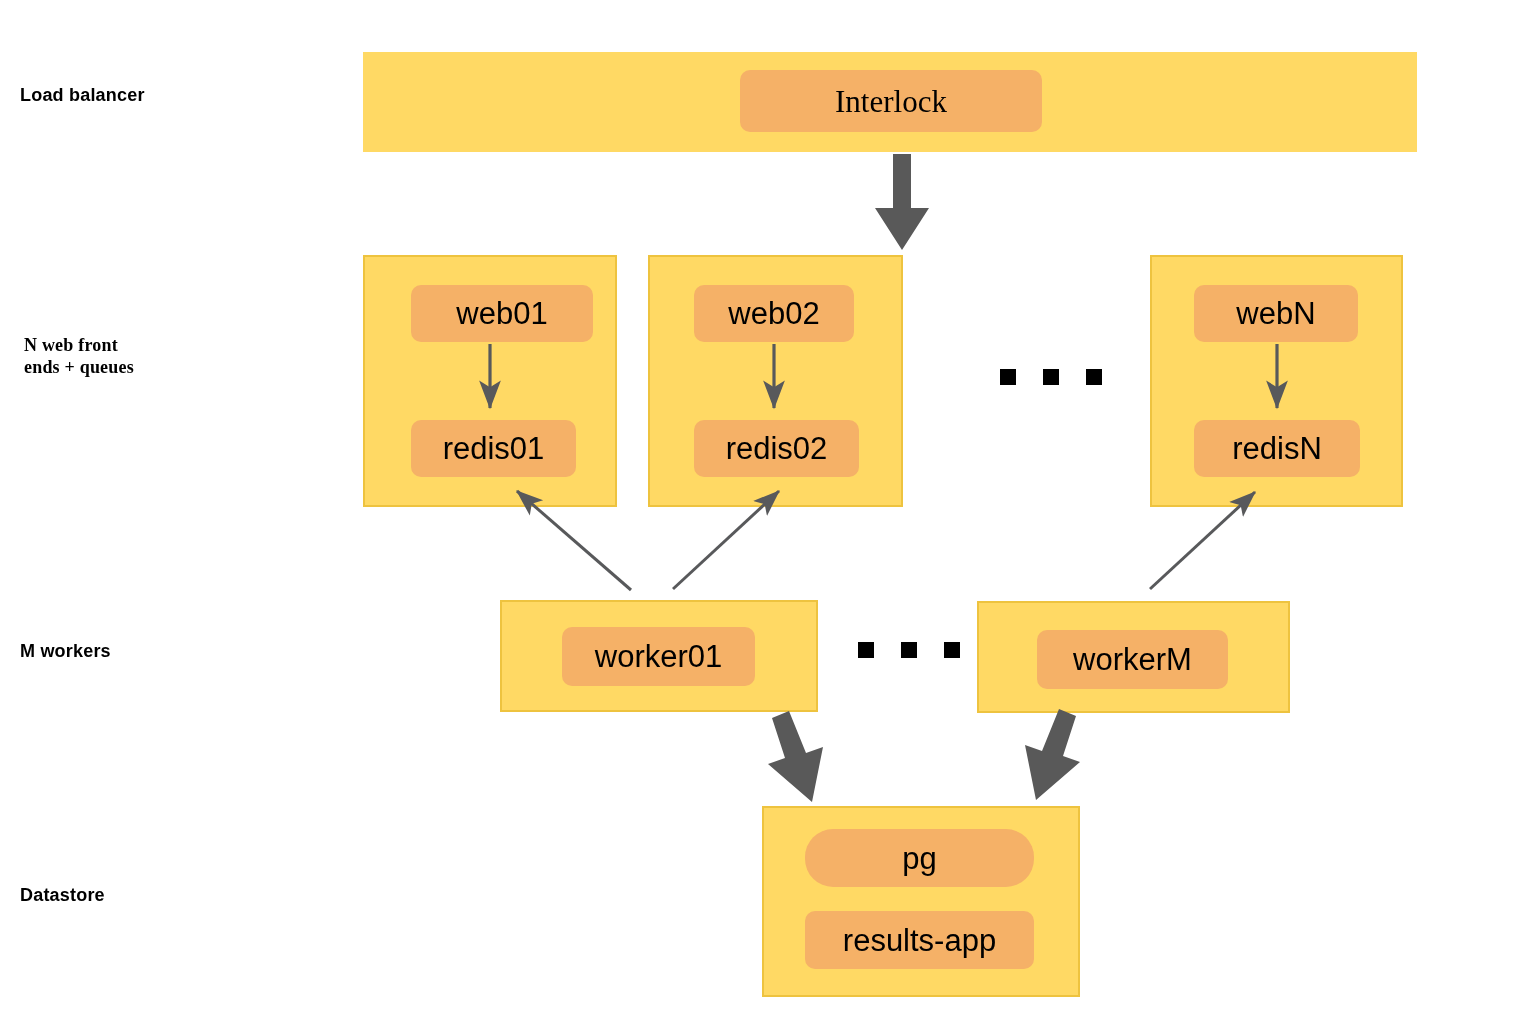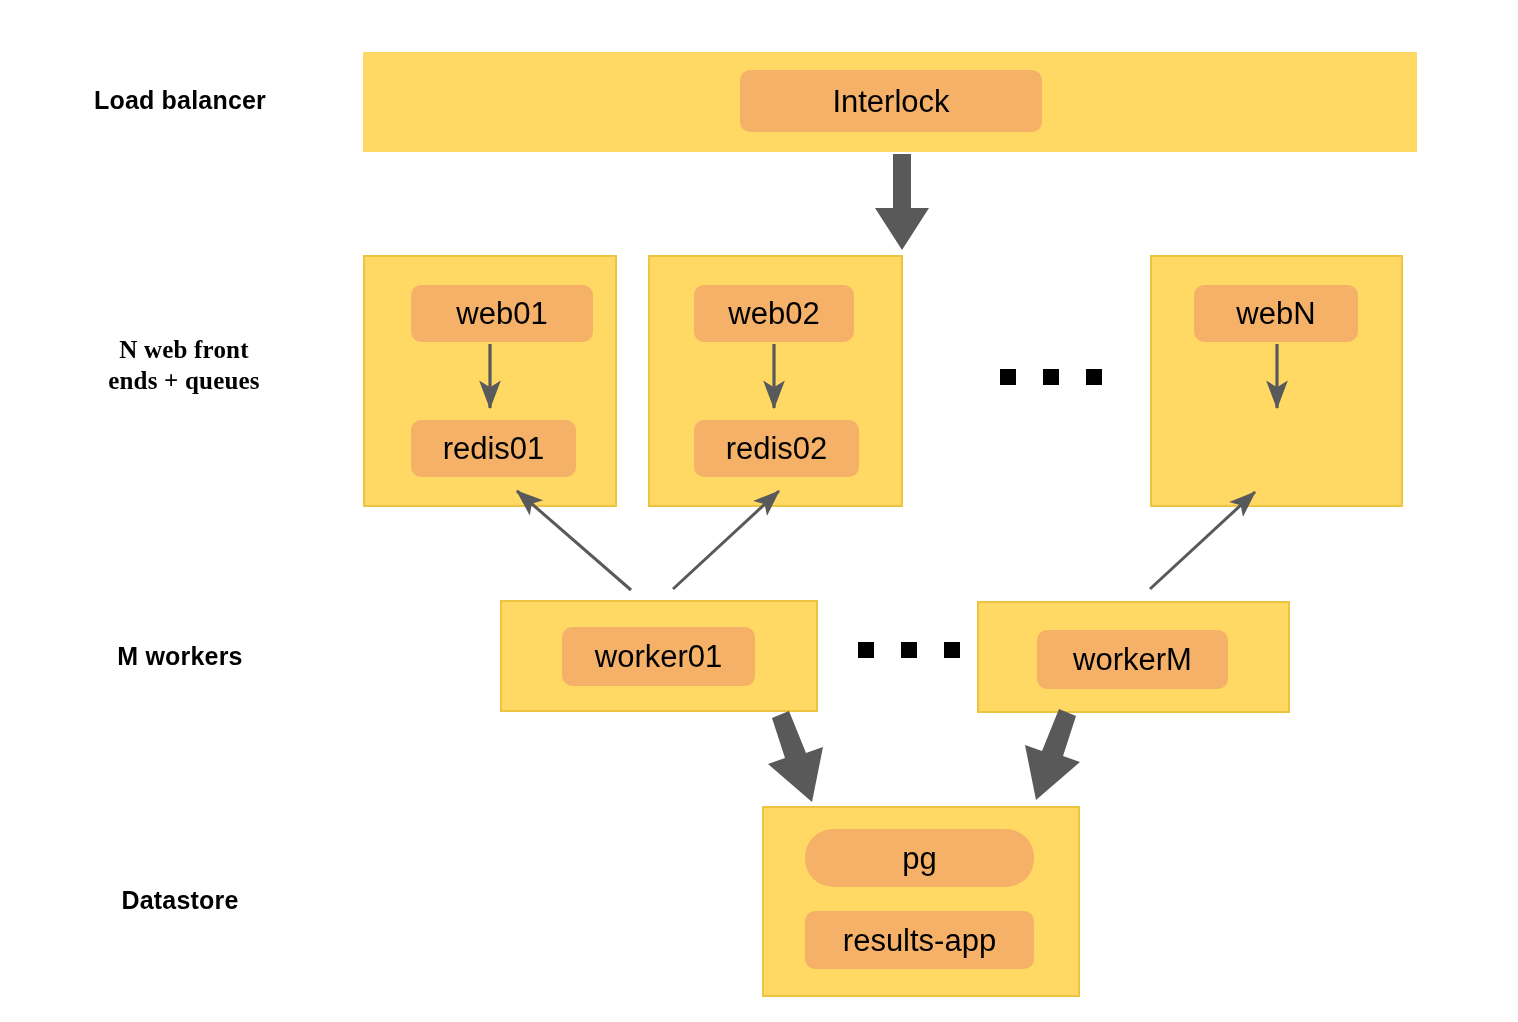--- a/index.html
+++ b/index.html
@@ -15,23 +15,23 @@
     position: relative;
     width: 1518px;
     height: 1022px;
     background: #ffffff;
     overflow: hidden;
   }
   .row-label {
     position: absolute;
     font-weight: bold;
     color: #000000;
-    text-align: center;
+    text-align: left;
     line-height: 1.22;
-    font-size: 25px;
+    font-size: 18px;
     letter-spacing: 0.2px;
     white-space: pre-line;
   }
   .band {
     position: absolute;
     background: #ffd964;
     box-sizing: border-box;
   }
   .group {
     position: absolute;
@@ -82,32 +82,33 @@
 
   <div class="row-label" style="left:24px; top:335px; width:320px;font-family:Liberation Serif, serif;">N web front
 ends + queues</div>
 
   <div class="row-label" style="left:20px; top:641px; width:320px;">M workers</div>
 
   <div class="row-label" style="left:20px; top:885px; width:320px;">Datastore</div>
 
   <div class="band" style="left:363px; top:52px; width:1054px; height:100px;"></div>
 
-  <div class="node" style="left:740px; top:70px; width:302px; height:62px;">Interlock</div>
+  <div class="node" style="left:740px; top:70px; width:302px; height:62px;font-family:Liberation Serif, serif;">Interlock</div>
 
   <div class="group" style="left:363px; top:255px; width:254px; height:252px;"></div>
   <div class="node" style="left:411px; top:285px; width:182px; height:57px;">web01</div>
   <div class="node" style="left:411px; top:420px; width:165px; height:57px;">redis01</div>
 
   <div class="group" style="left:648px; top:255px; width:255px; height:252px;"></div>
   <div class="node" style="left:694px; top:285px; width:160px; height:57px;">web02</div>
   <div class="node" style="left:694px; top:420px; width:165px; height:57px;">redis02</div>
 
   <div class="group" style="left:1150px; top:255px; width:253px; height:252px;"></div>
   <div class="node" style="left:1194px; top:285px; width:164px; height:57px;">webN</div>
+  <div class="node" style="left:1194px; top:420px; width:166px; height:57px;">redisN</div>
 
   <div class="ellipsis" style="left:1000px; top:369px;">
     <i></i>
     <i></i>
     <i></i>
   </div>
 
   <div class="group" style="left:500px; top:600px; width:318px; height:112px;"></div>
   <div class="node" style="left:562px; top:627px; width:193px; height:59px;">worker01</div>
 

